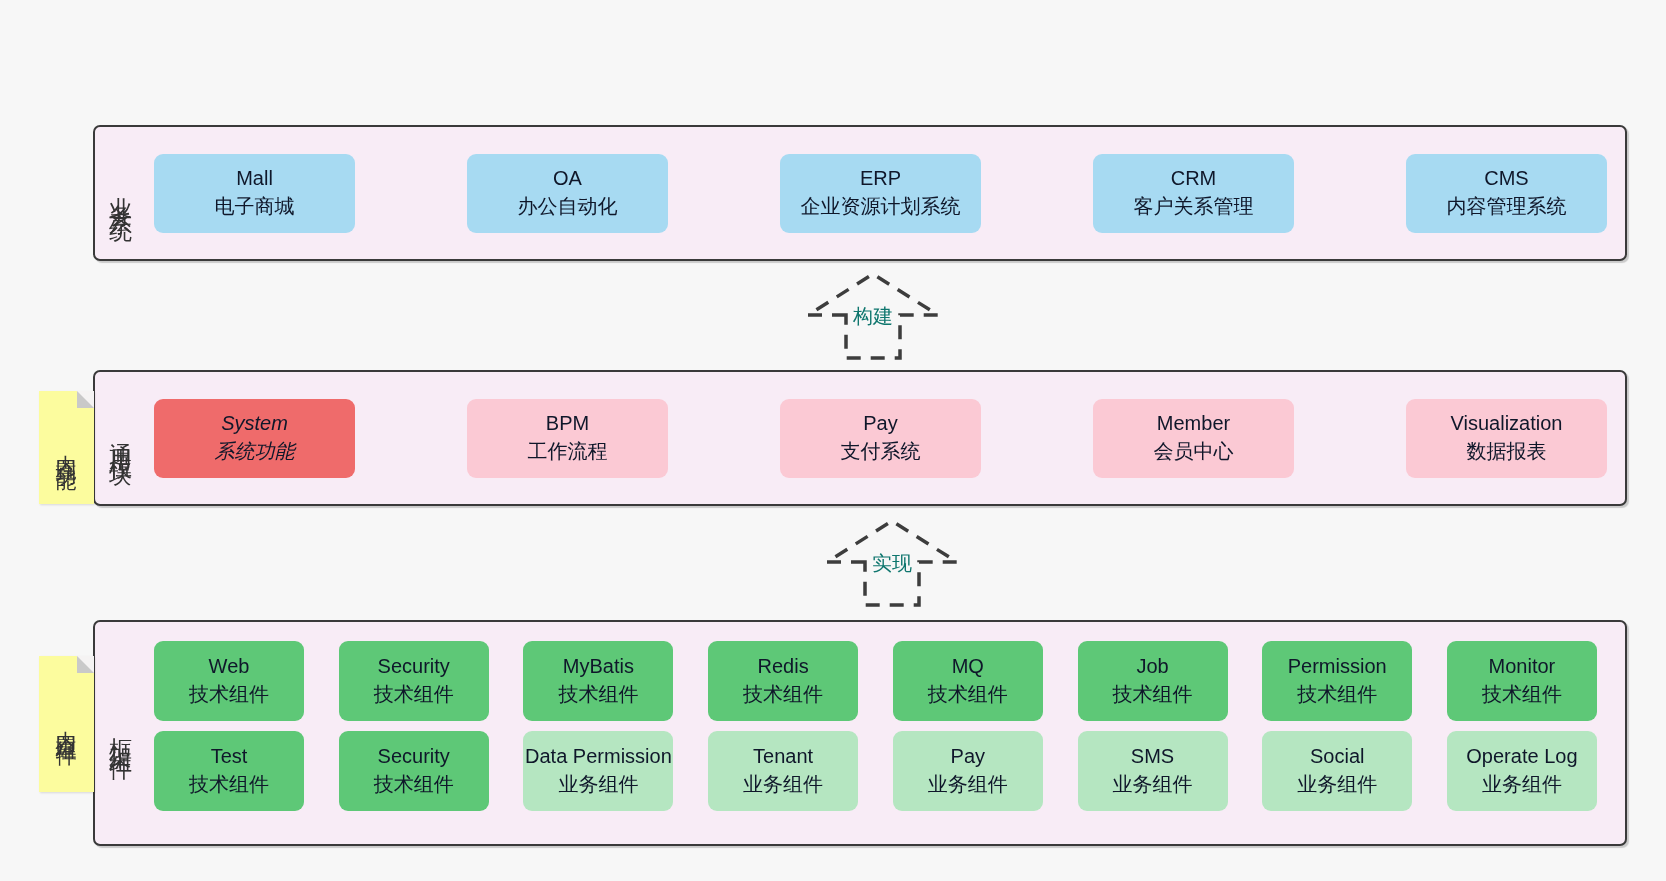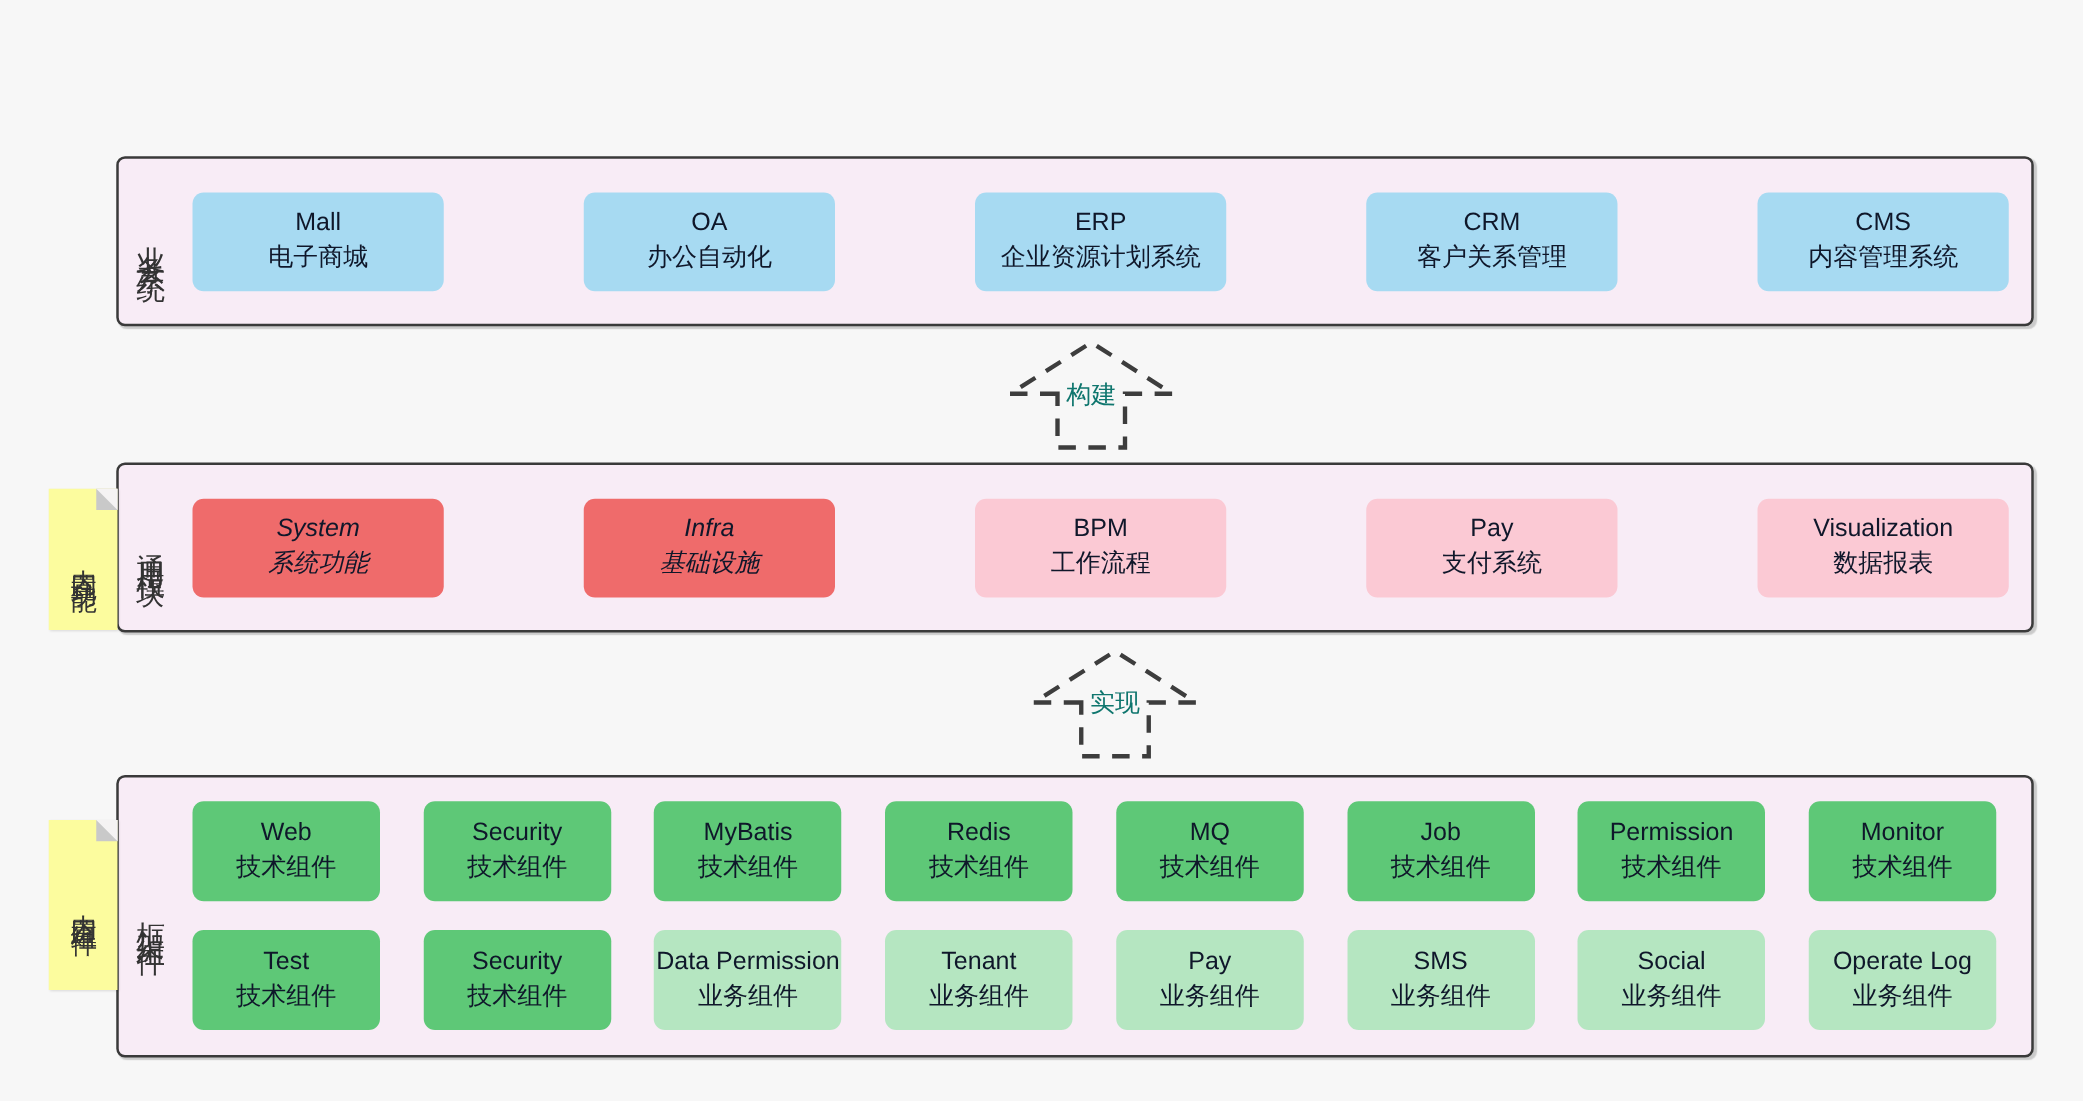--- a/index.html
+++ b/index.html
@@ -17,21 +17,21 @@
   
   .v-label{position:absolute;left:14px;top:50%;transform:translateY(-50%);
            writing-mode:vertical-lr;text-orientation:upright;
            font-size:23px;letter-spacing:7px;color:#333;line-height:1;}
 
   
   .boxes6{position:absolute;left:59px;right:18px;top:0;height:100%;
           display:flex;align-items:center;justify-content:space-between;}
   .boxes6 .box{width:201px;height:79px;}
   .rows{position:absolute;left:59px;right:28px;top:19px;
-        display:flex;flex-direction:column;gap:23px;}
+        display:flex;flex-direction:column;gap:10px;}
   .row8{display:flex;justify-content:space-between;}
   .row8 .box{width:150px;height:80px;}
 
   .box{border-radius:9px;display:flex;flex-direction:column;align-items:center;
        justify-content:center;text-align:center;font-size:20px;line-height:1.38;
        color:#0f172a;overflow:hidden;}
   .box .box-name{white-space:pre-line;}
   .box.blue{background:#a7daf2;}
   .box.red{background:#ef6b6b;font-style:italic;}
   .box.pink{background:#fbc9d4;}
@@ -98,31 +98,31 @@
     <span class="arrow-label">构建</span>
   </div>
 
   <section class="panel panel-modules">
     <div class="v-label">通用模块</div>
     <div class="boxes6">
         <div class="box red">
           <div class="box-name">System</div>
           <div class="box-desc">系统功能</div>
         </div>
-        <div class="box red">
-          <div class="box-name">Infra</div>
-          <div class="box-desc">基础设施</div>
-        </div>
         <div class="box pink">
           <div class="box-name">BPM</div>
           <div class="box-desc">工作流程</div>
         </div>
         <div class="box pink">
           <div class="box-name">Pay</div>
           <div class="box-desc">支付系统</div>
+        </div>
+        <div class="box pink">
+          <div class="box-name">Member</div>
+          <div class="box-desc">会员中心</div>
         </div>
         <div class="box pink">
           <div class="box-name">Visualization</div>
           <div class="box-desc">数据报表</div>
         </div>
       </div>
   </section>
   <div class="sticky sticky-modules">
     <span class="fold"></span>
     <span class="sticky-text">内置功能</span>

